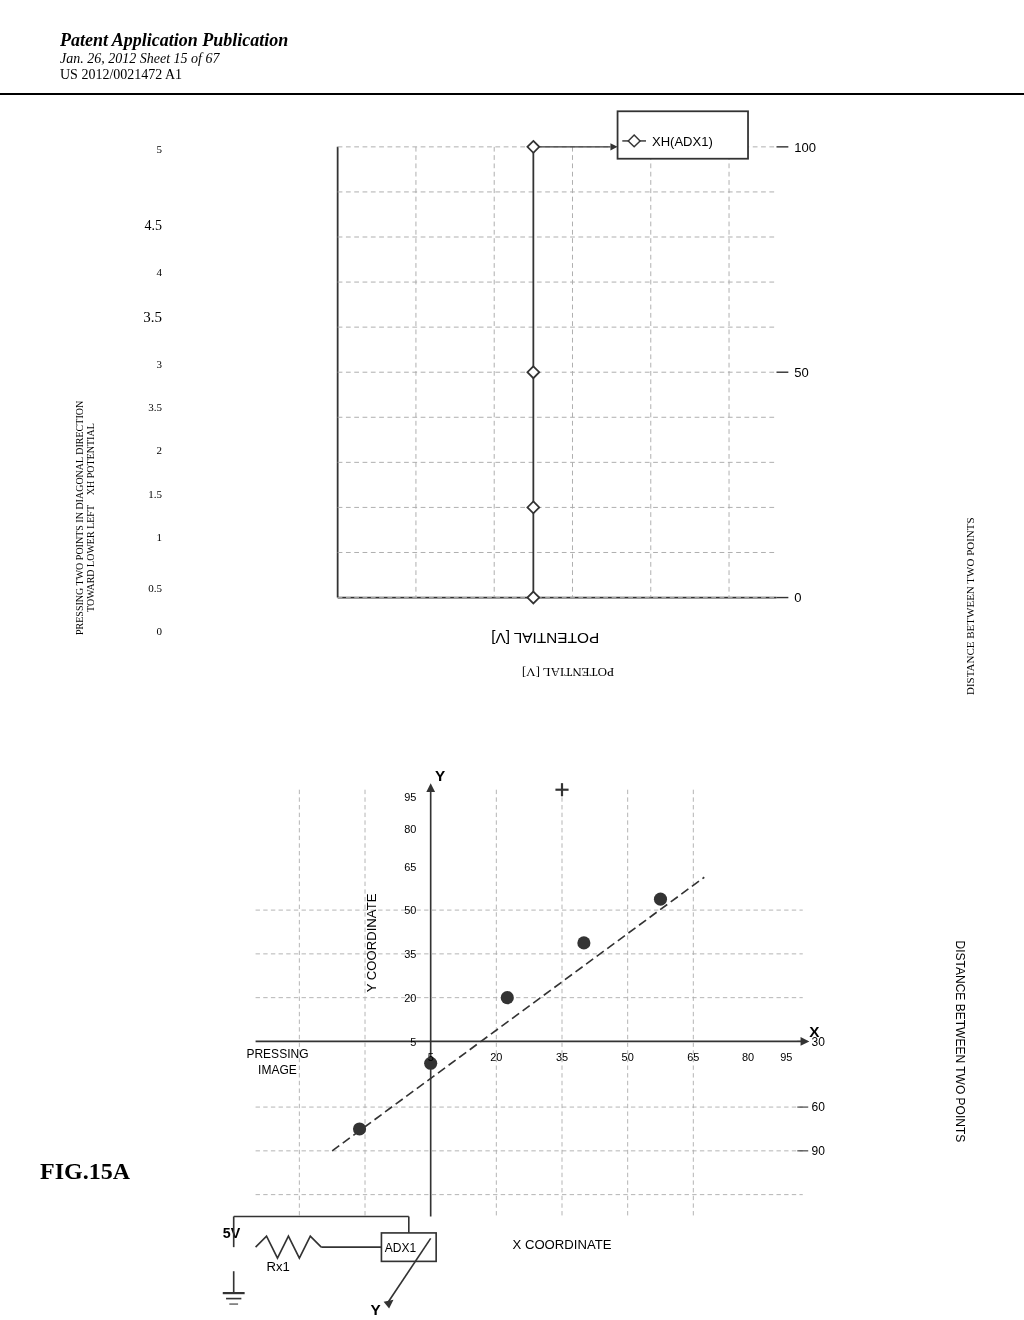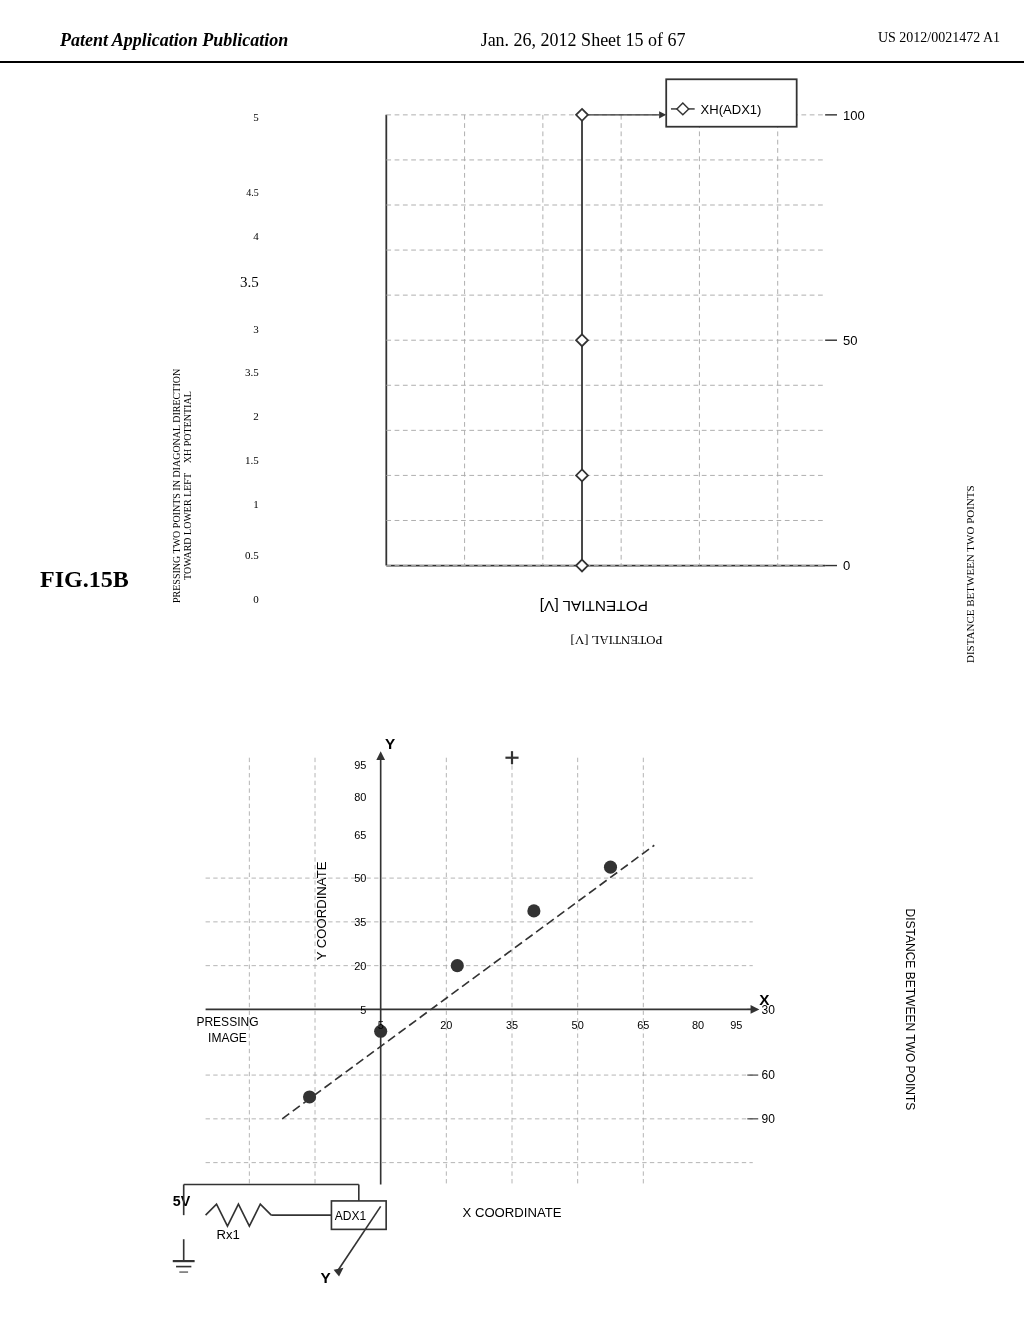--- a/index.html
+++ b/index.html
@@ -11,31 +11,33 @@
       overflow: hidden;
       position: relative;
     }
 
     .header {
       display: flex;
       justify-content: space-between;
       align-items: flex-start;
       padding: 30px 24px 10px 60px;
       border-bottom: 2px solid #000;
+      flex-direction: column;
     }
 
     .header-left {
       font-size: 18px;
       font-weight: bold;
       font-style: italic;
     }
 
     .header-center {
-      font-size: 18px;
+      font-size: 14px;
       text-align: left;
+      font-style: italic;
     }
 
     .header-right {
       font-size: 14px;
       text-align: right;
     }
 
     .content {
       display: flex;
       flex-direction: column;
@@ -70,33 +72,30 @@
 <div class="header">
   <div class="header-left">Patent Application Publication</div>
   <div class="header-center">Jan. 26, 2012  Sheet 15 of 67</div>
   <div class="header-right">US 2012/0021472 A1</div>
 </div>
 
 <div class="content">
 
   <div class="fig15b-container">
 
-    <div style="writing-mode:horizontal-tb; font-size:24px; font-weight:bold; display:flex; align-items:flex-end; padding-bottom:70px; margin-right:8px; white-space:nowrap;">
-      <span>FIG.15B</span>
-    </div>
 
     <div style="position:relative; width:90px; display:flex; flex-direction:column; align-items:center; padding-bottom:60px;">
       <div style="writing-mode:vertical-rl; transform:rotate(180deg); font-size:10px; text-align:center; white-space:nowrap; flex:1; display:flex; align-items:center;">
         <span>PRESSING TWO POINTS IN DIAGONAL DIRECTION<br>TOWARD LOWER LEFT &nbsp;&nbsp; XH POTENTIAL</span>
       </div>
     </div>
 
     <div style="display:flex; flex-direction:column; justify-content:space-between; padding-bottom:58px; padding-top:8px; width:32px; text-align:right;">
       <span style="font-size:11px;">5</span>
-      <span style="font-size:10px;margin-top:32px;">4.5</span>
+      <span style="font-size:14px;margin-top:32px;">4.5</span>
       <span style="font-size:11px;">4</span>
       <span style="font-size:15px;">3.5</span>
       <span style="font-size:11px;">3</span>
       <span style="font-size:11px;">3.5</span>
       <span style="font-size:11px;">2</span>
       <span style="font-size:11px;">1.5</span>
       <span style="font-size:11px;">1</span>
       <span style="font-size:11px;margin-top:7px;">0.5</span>
       <span style="font-size:11px;">0</span>
     </div>
@@ -163,20 +162,23 @@
     <div style="writing-mode:vertical-rl; transform:rotate(180deg); font-size:11px; display:flex; align-items:center; padding-bottom:50px; padding-left:8px; white-space:nowrap;">
       DISTANCE BETWEEN TWO POINTS
     </div>
 
   </div>
 
   <div style="height:30px;"></div>
 
   <div class="fig15a-container">
 
+    <div style="font-size:24px; font-weight:bold; display:flex; align-items:flex-end; padding-bottom:130px; margin-right:10px; white-space:nowrap;">
+      <span>FIG.15A</span>
+    </div>
 
     <div style="flex:1; position:relative;">
       <svg class="chart" width="100%" height="100%" viewBox="0 0 680 530">
 
         <line x1="60" y1="280" x2="560" y2="280" stroke="#333" stroke-width="1.5"></line>
         <polygon points="558,276 566,280 558,284" fill="#333"></polygon>
 
         <line x1="220" y1="50" x2="220" y2="440" stroke="#333" stroke-width="1.5"></line>
 
         <polygon points="216,52 220,44 224,52" fill="#333"></polygon>

